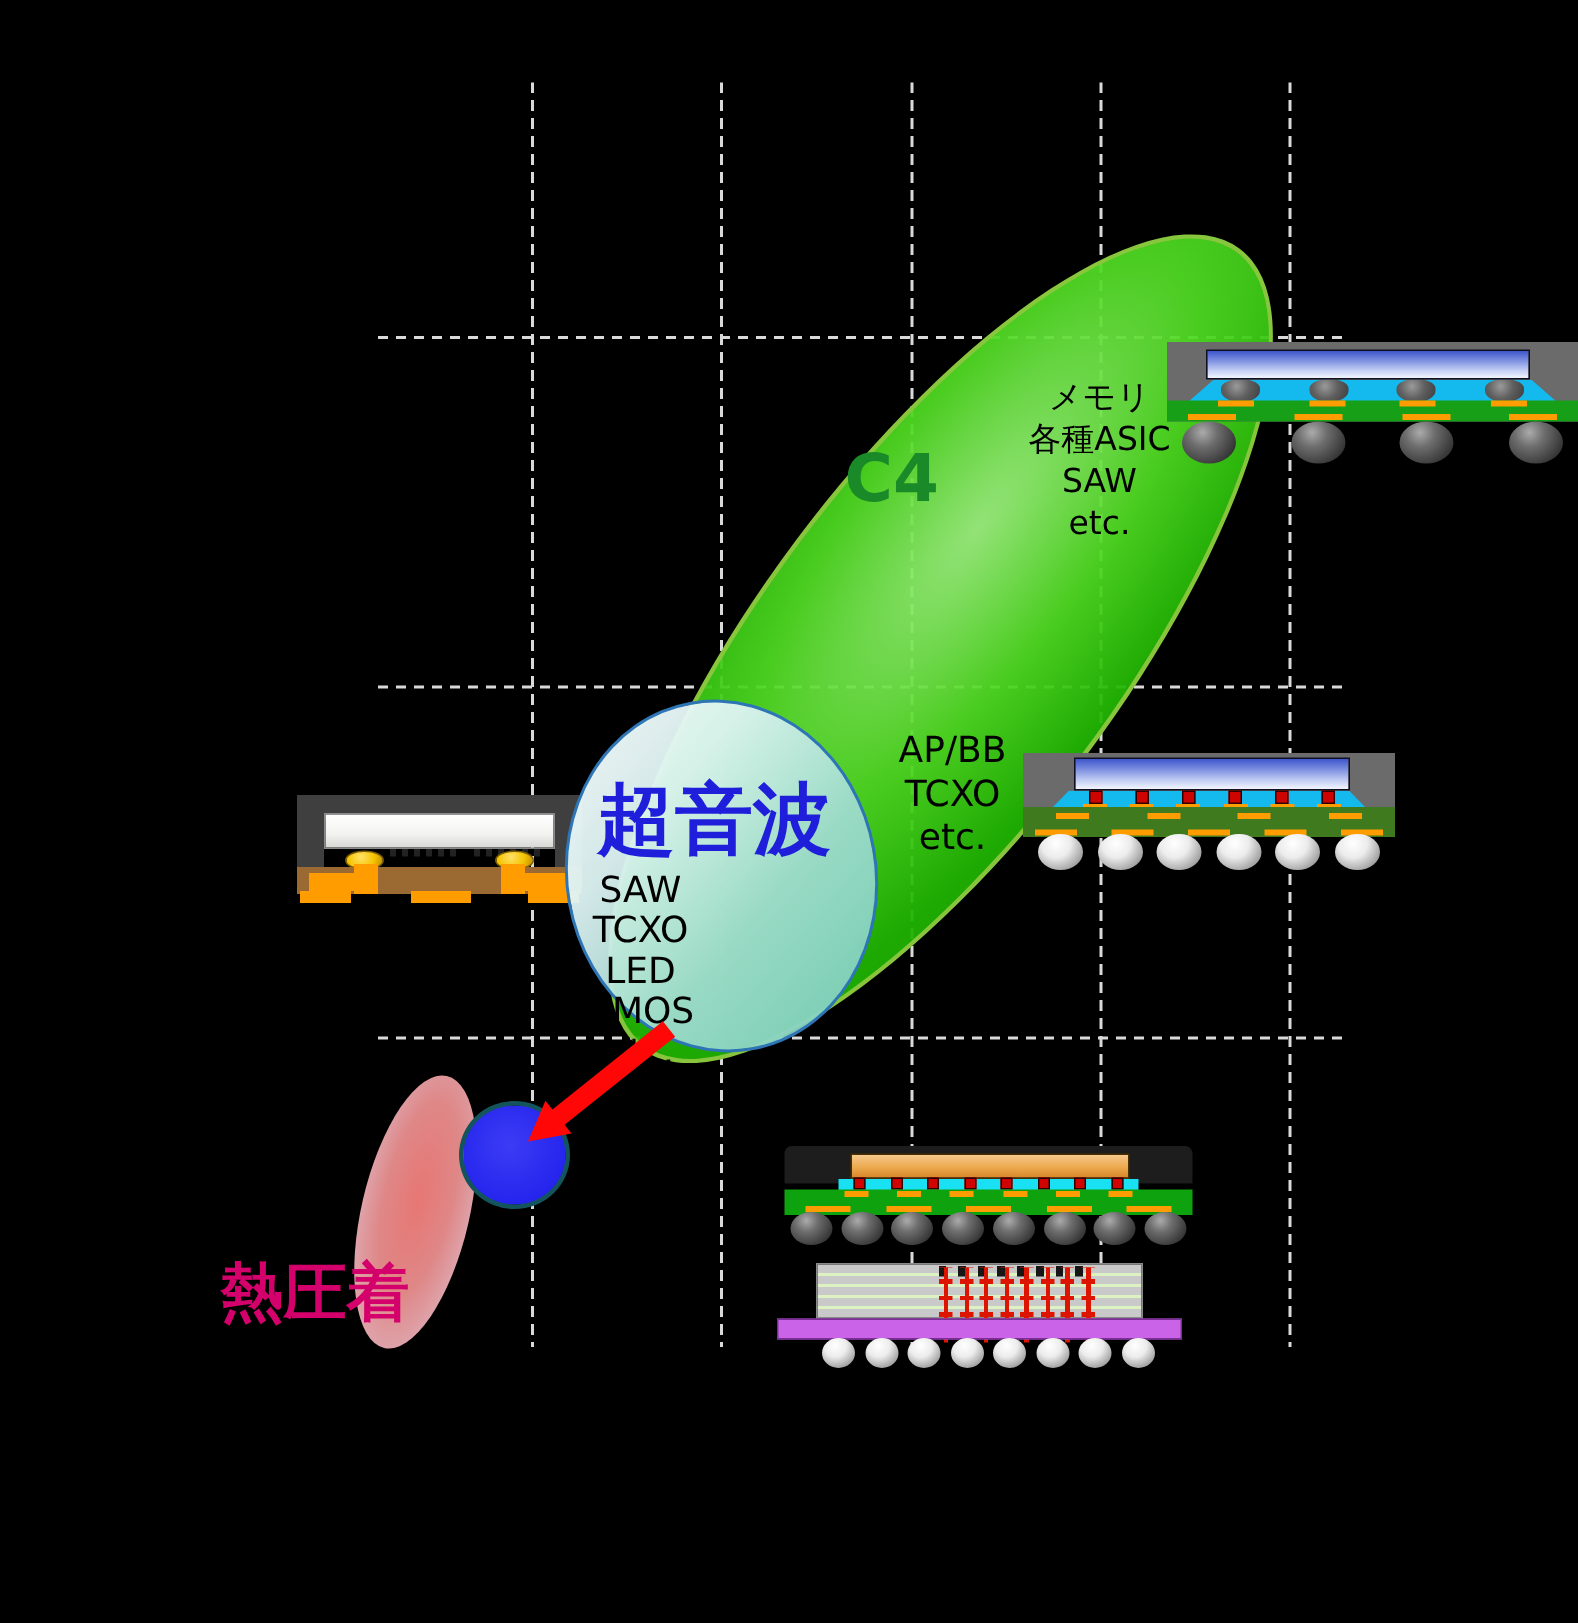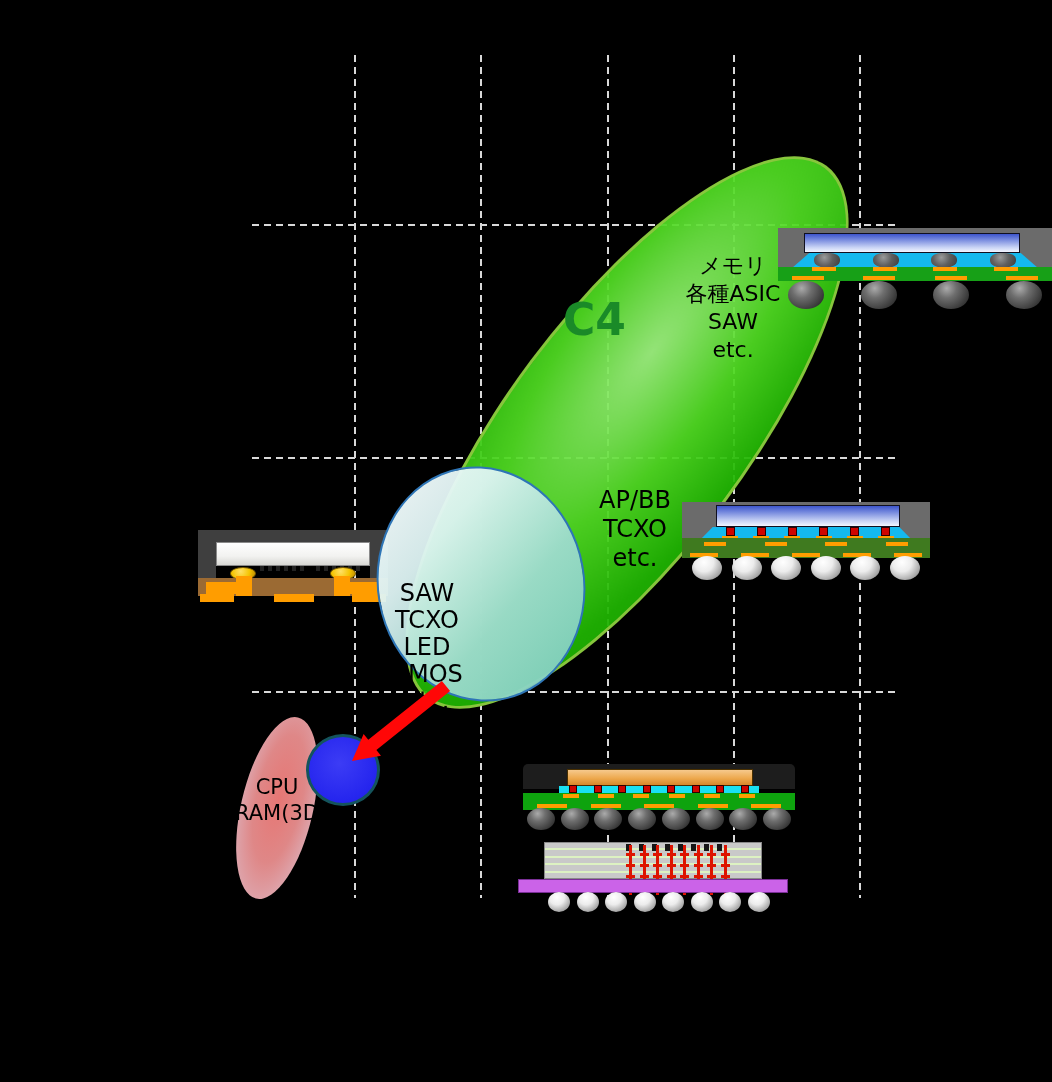--- a/index.html
+++ b/index.html
@@ -147,20 +147,21 @@
     <div class="abs pad" style="left:148px;top:54px;width:34px;height:12px;"></div>
     <div class="abs pad" style="left:2px;top:66px;width:34px;height:8px;"></div>
     <div class="abs pad" style="left:76px;top:66px;width:40px;height:8px;"></div>
     <div class="abs pad" style="left:154px;top:66px;width:34px;height:8px;"></div>
   </div>
 
   <div class="abs ellipse" style="left:377px;top:466px;width:208px;height:236px;transform:rotate(-10deg);
               border:2px solid #2e75b6;box-sizing:border-box;
               background:linear-gradient(140deg, rgba(250,254,255,.97) 0%, rgba(222,244,244,.95) 30%, rgba(160,220,210,.93) 62%, rgba(122,205,190,.93) 100%);"></div>
 
+  <div class="abs" style="left:398px;top:512px;font-size:52px;font-weight:bold;color:#1e1edb;">超音波</div>
 
   <div class="abs txt pre" style="left:367px;top:580px;width:120px;font-size:24px;line-height:27px;">SAW
 TCXO
 LED
 CMOS
 etc.</div>
 
   <div class="abs" style="left:523px;top:763px;width:272px;height:68px;">
     <div class="abs" style="left:0;top:1px;width:272px;height:25px;background:#1d1d1d;border-radius:5px 5px 0 0;"></div>
     <div class="abs" style="left:44px;top:6px;width:186px;height:17px;background:linear-gradient(to bottom,#f6c98d 0%,#eda94e 55%,#d8872a 100%);border:1px solid #4a3000;box-sizing:border-box;"></div>
@@ -226,23 +227,22 @@
       <div class="ball silver" style="width:22px;height:20px;"></div>
       <div class="ball silver" style="width:22px;height:20px;"></div>
       <div class="ball silver" style="width:22px;height:20px;"></div>
       <div class="ball silver" style="width:22px;height:20px;"></div>
     </div>
   </div>
 
   <div class="abs ellipse" style="left:241px;top:715px;width:72px;height:186px;transform:rotate(13deg);
               background:radial-gradient(ellipse at 50% 45%, rgba(243,125,122,.95) 0%, rgba(247,150,150,.9) 45%, rgba(252,195,205,.88) 80%, rgba(253,214,222,.85) 100%);"></div>
 
-  <div class="abs txt pre" style="left:231px;top:774px;width:92px;font-size:21px;line-height:26px;">CPU
-RAM(3D</div>
-
+
+  <div class="abs" style="left:147px;top:834px;font-size:42px;font-weight:bold;color:#d4006c;">熱圧着</div>
 
   <div class="abs" style="left:306px;top:734px;width:74px;height:72px;border-radius:50%;
               background:radial-gradient(circle at 45% 40%,#3c3cf5 0%,#2525ee 70%,#1b1bd8 100%);
               border:3px solid #14545c;box-sizing:border-box;"></div>
 
   <svg class="abs" style="left:0;top:0;width:1052px;height:1082px;pointer-events:none;" viewBox="0 0 1052 1082">
     <polygon points="441.9,680.9 450.1,691.1 376.4,749.9 381.0,755.7 352,761 363.6,733.9 368.3,739.7" fill="#ff0707"></polygon>
   </svg>
 
 </div>

